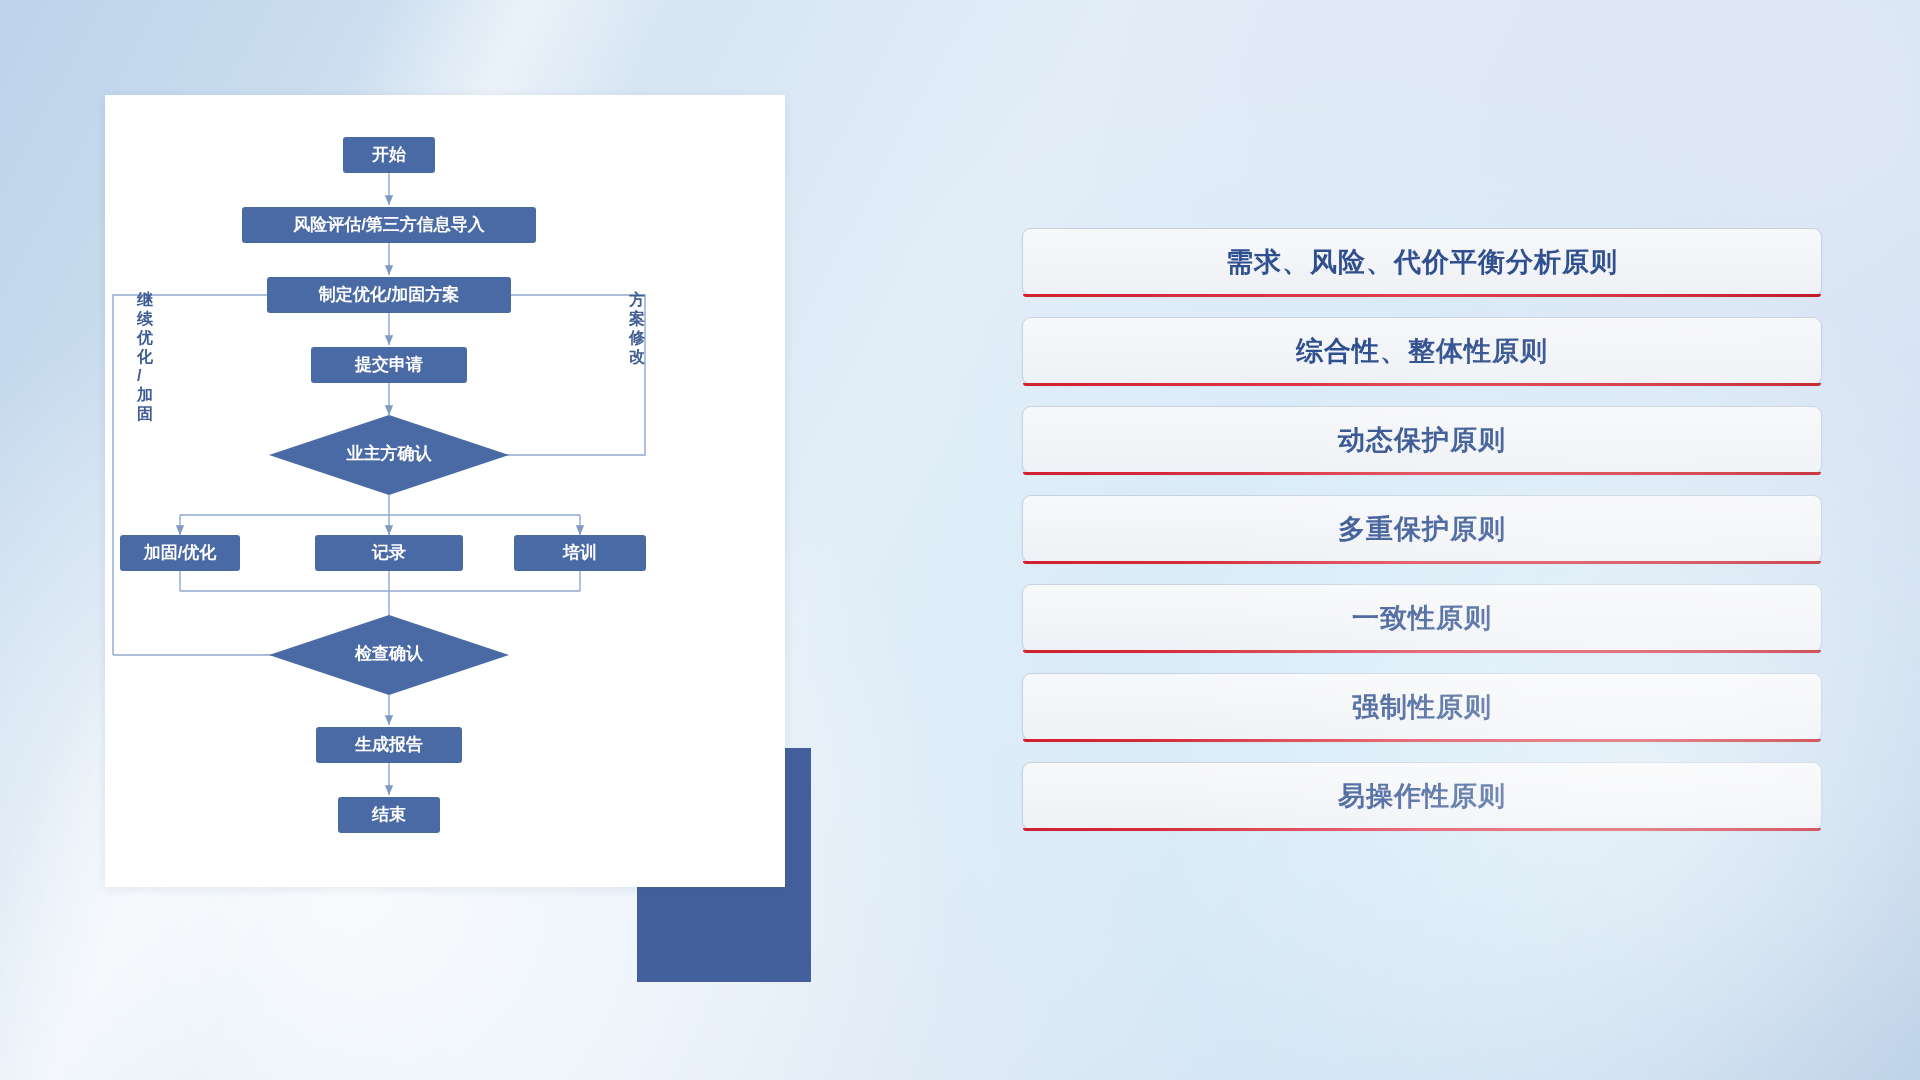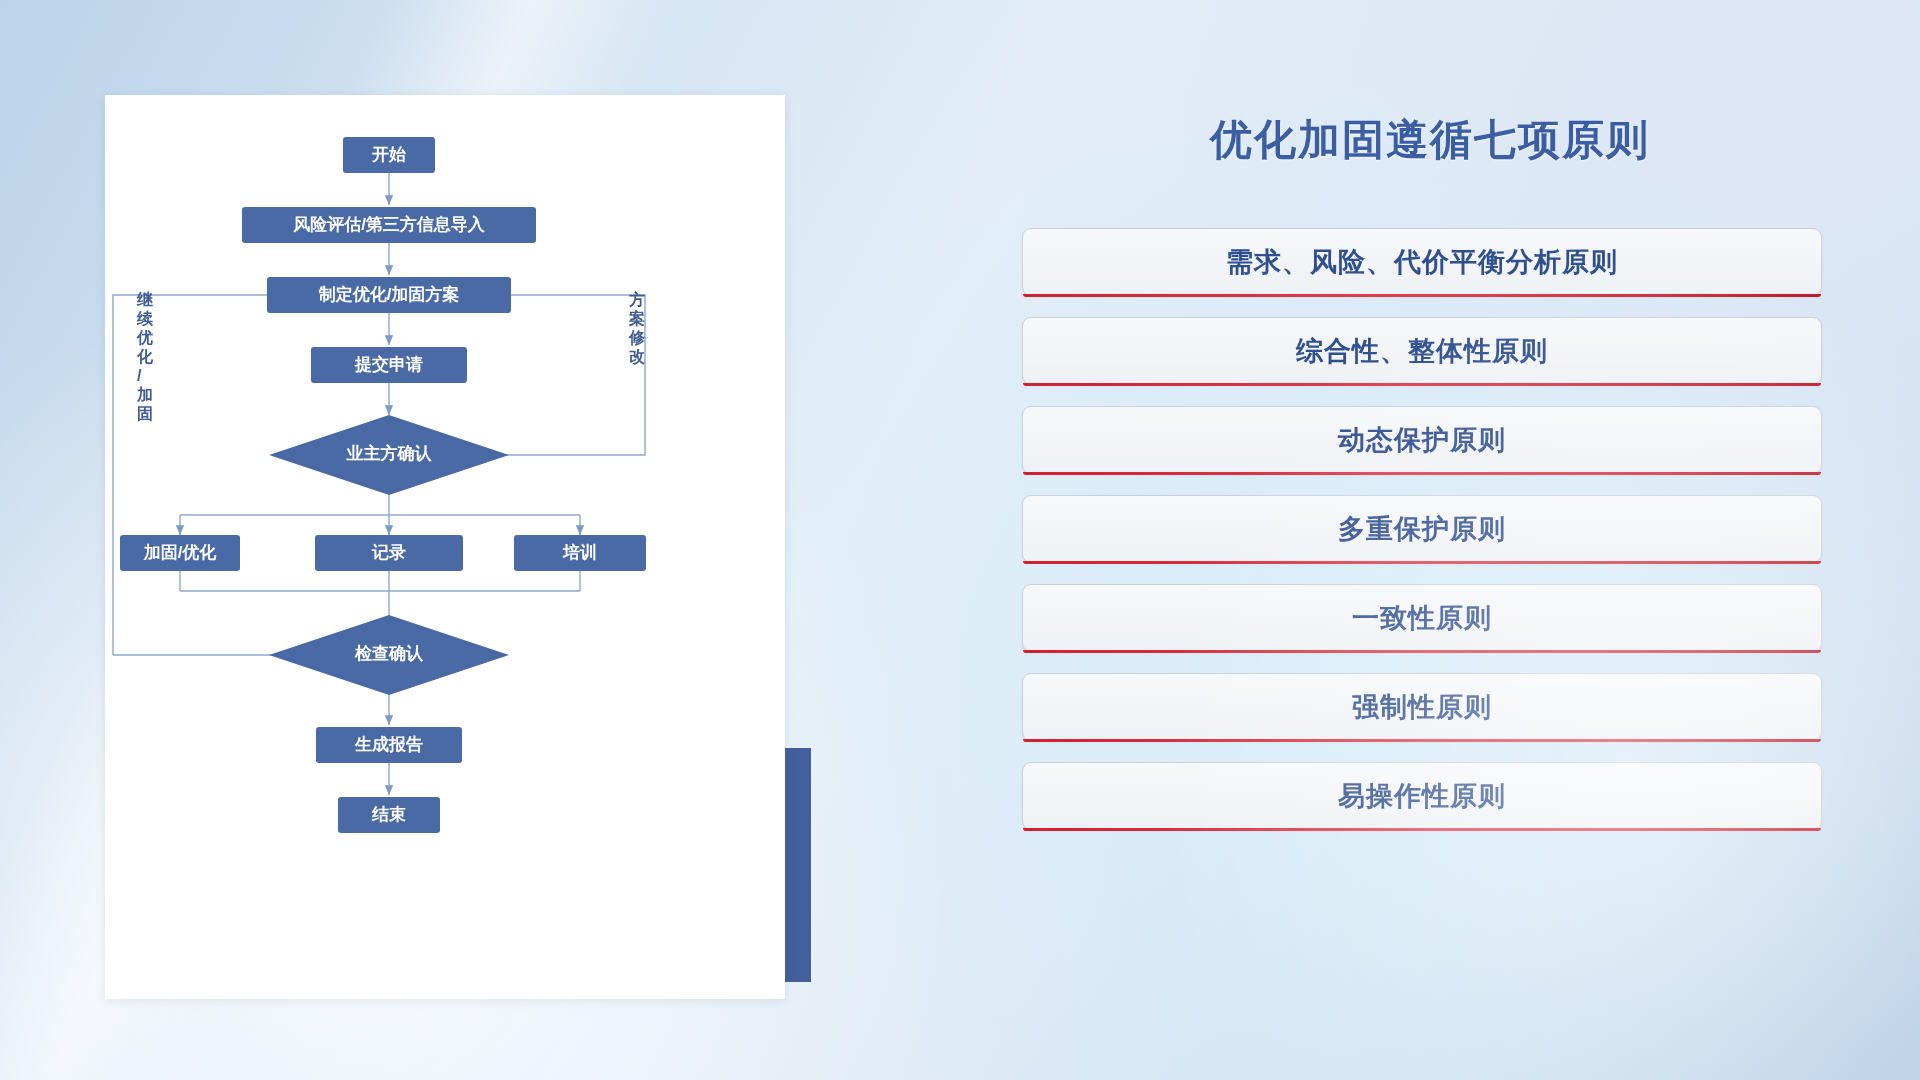--- a/index.html
+++ b/index.html
@@ -50,21 +50,21 @@
     width: 174px;
     height: 234px;
     background: #44609c;
   }
 
   .flow-card {
     position: absolute;
     left: 105px;
     top: 95px;
     width: 680px;
-    height: 904px;
+    height: 792px;
     background: #ffffff;
     box-shadow: 0 2px 10px rgba(40,70,120,0.10);
   }
 
   .flow-svg {
     position: absolute;
     left: 0;
     top: 0;
   }
 
@@ -235,21 +235,20 @@
       <g>
         <rect x="233" y="702" width="102" height="36" rx="3" fill="#4a6aa5"></rect>
         <text class="nodetext" x="284" y="721">结束</text>
       </g>
 
       <text class="sidetext" x="32" y="210"><tspan x="32" dy="0">继</tspan><tspan x="32" dy="19">续</tspan><tspan x="32" dy="19">优</tspan><tspan x="32" dy="19">化</tspan><tspan x="32" dy="19">/</tspan><tspan x="32" dy="19">加</tspan><tspan x="32" dy="19">固</tspan></text>
       <text class="sidetext" x="524" y="210"><tspan x="524" dy="0">方</tspan><tspan x="524" dy="19">案</tspan><tspan x="524" dy="19">修</tspan><tspan x="524" dy="19">改</tspan></text>
     </svg>
   </div>
 
-  <div class="right-title">优化加固遵循七项原则</div>
 
   <div class="principles">
     <div class="principle">
       <span class="principle-label">需求、风险、代价平衡分析原则</span>
     </div>
     <div class="principle">
       <span class="principle-label">综合性、整体性原则</span>
     </div>
     <div class="principle">
       <span class="principle-label">动态保护原则</span>

